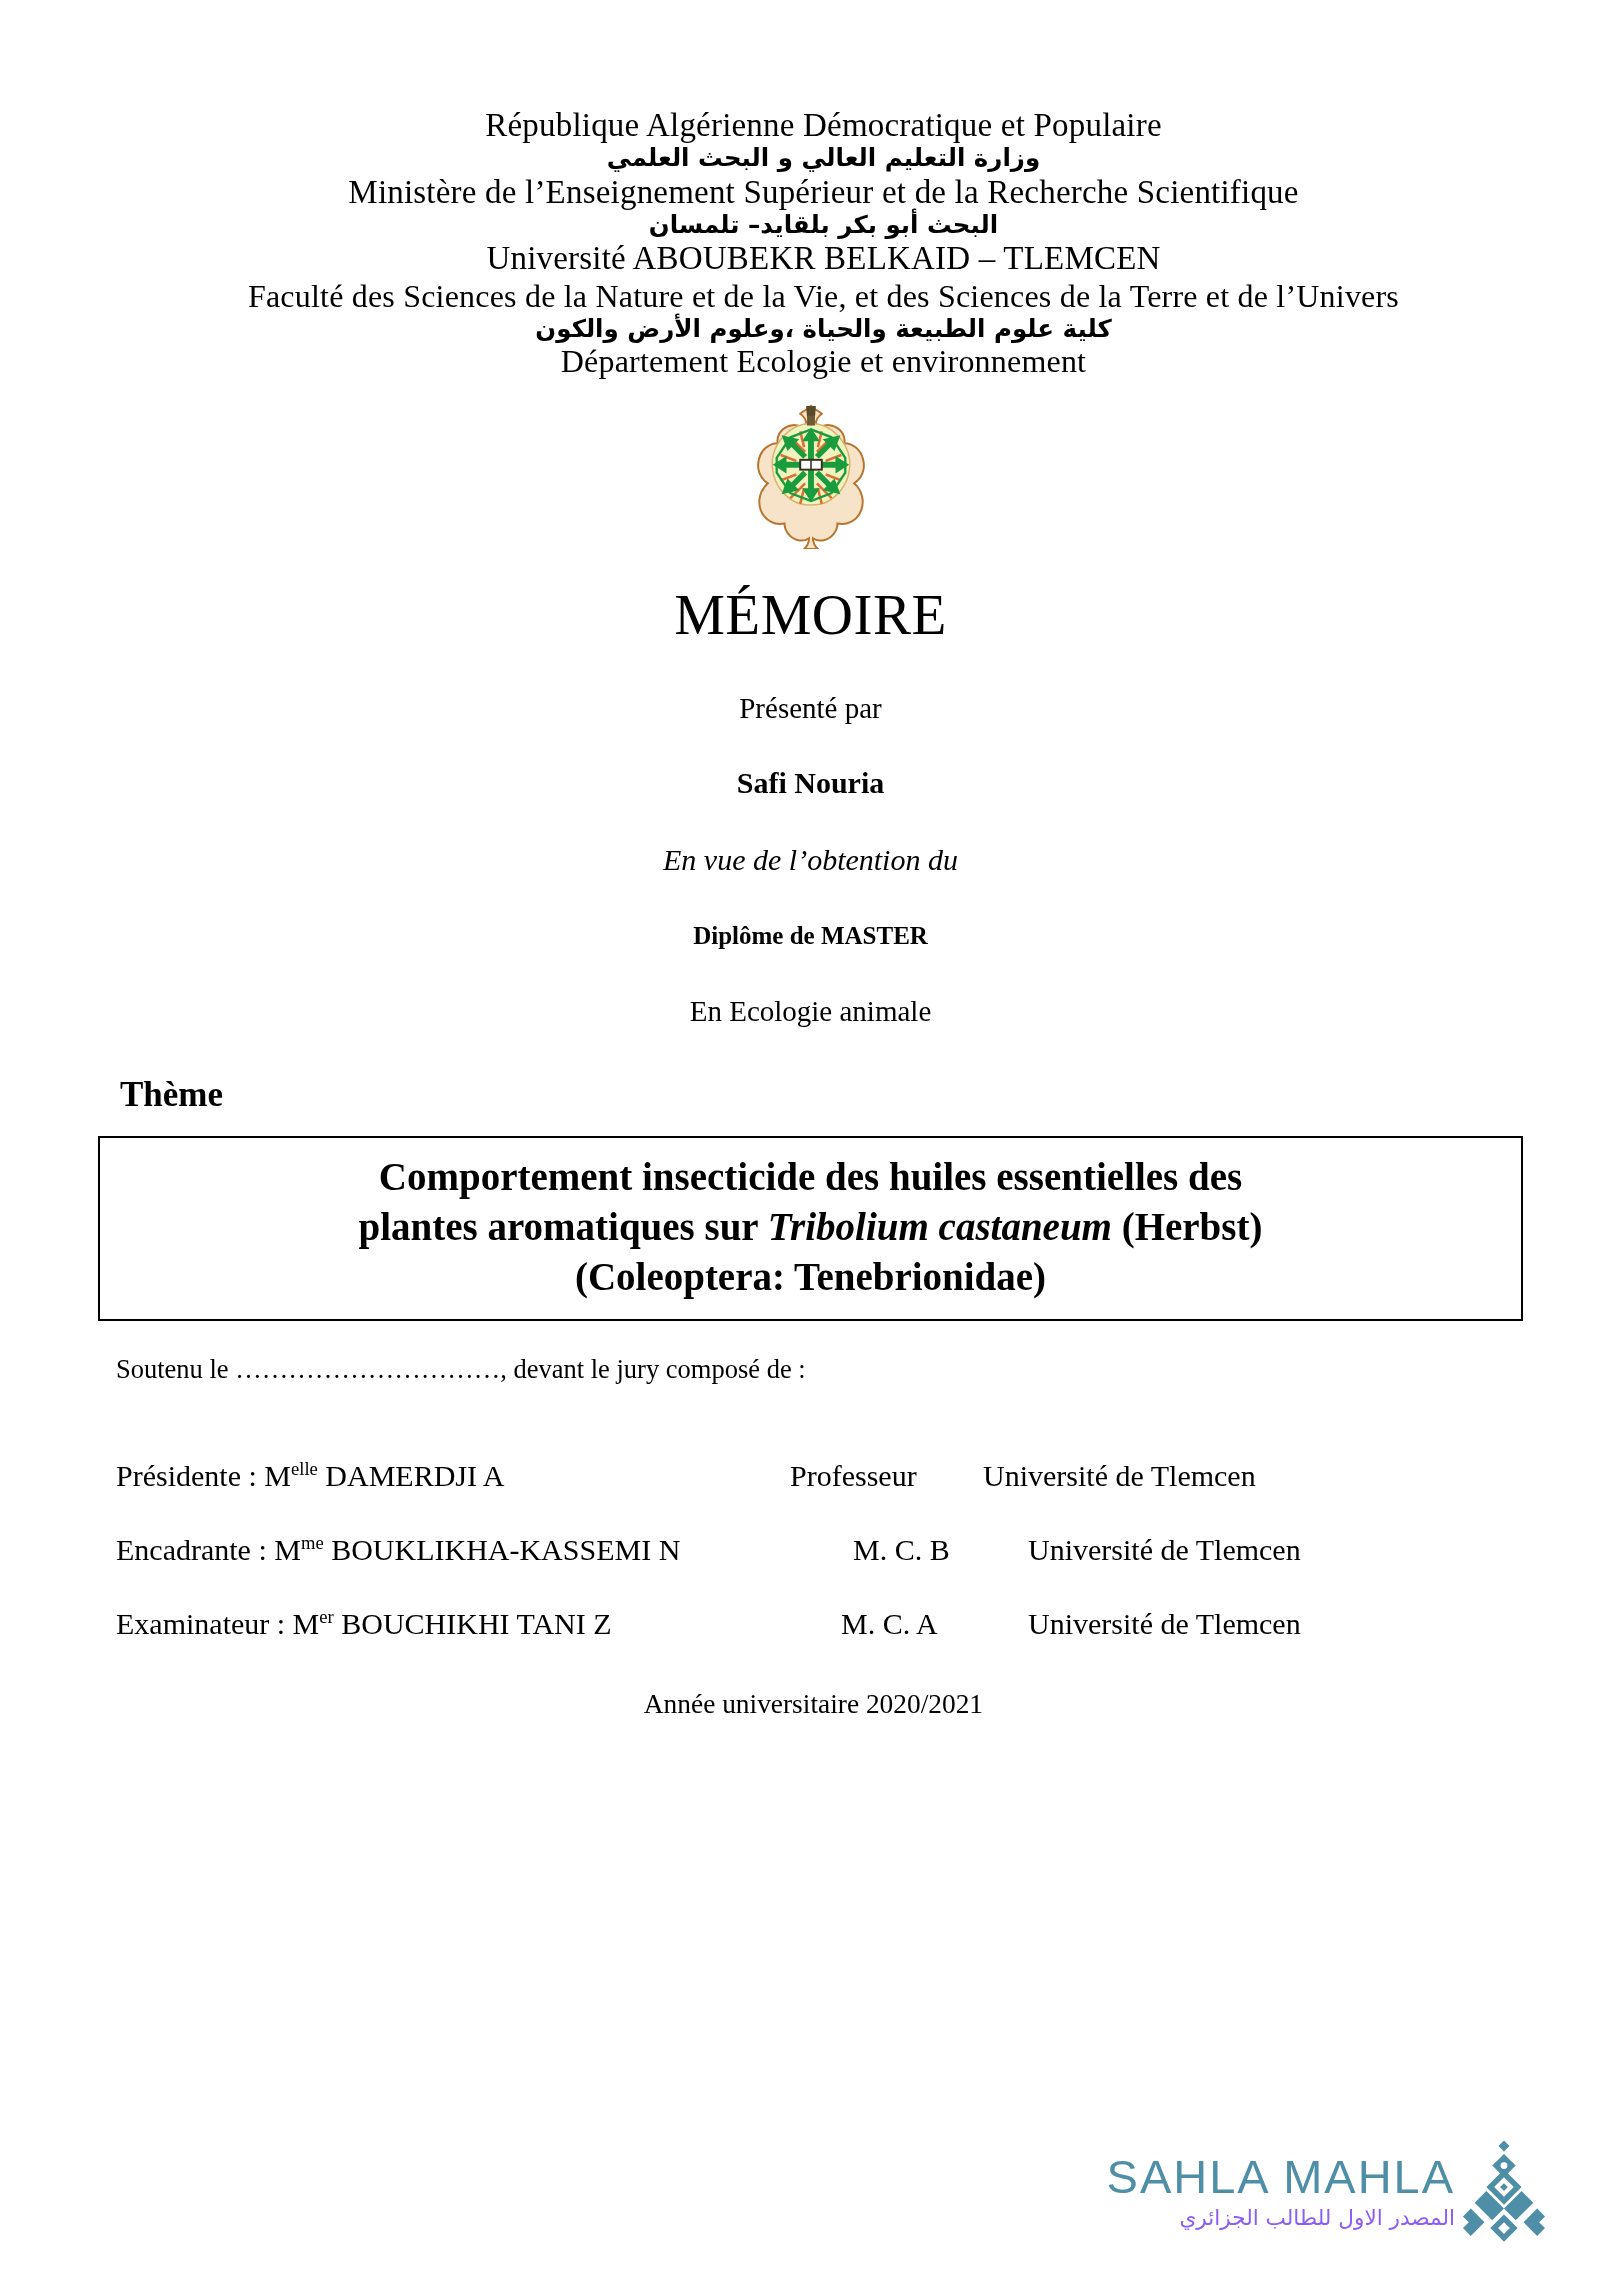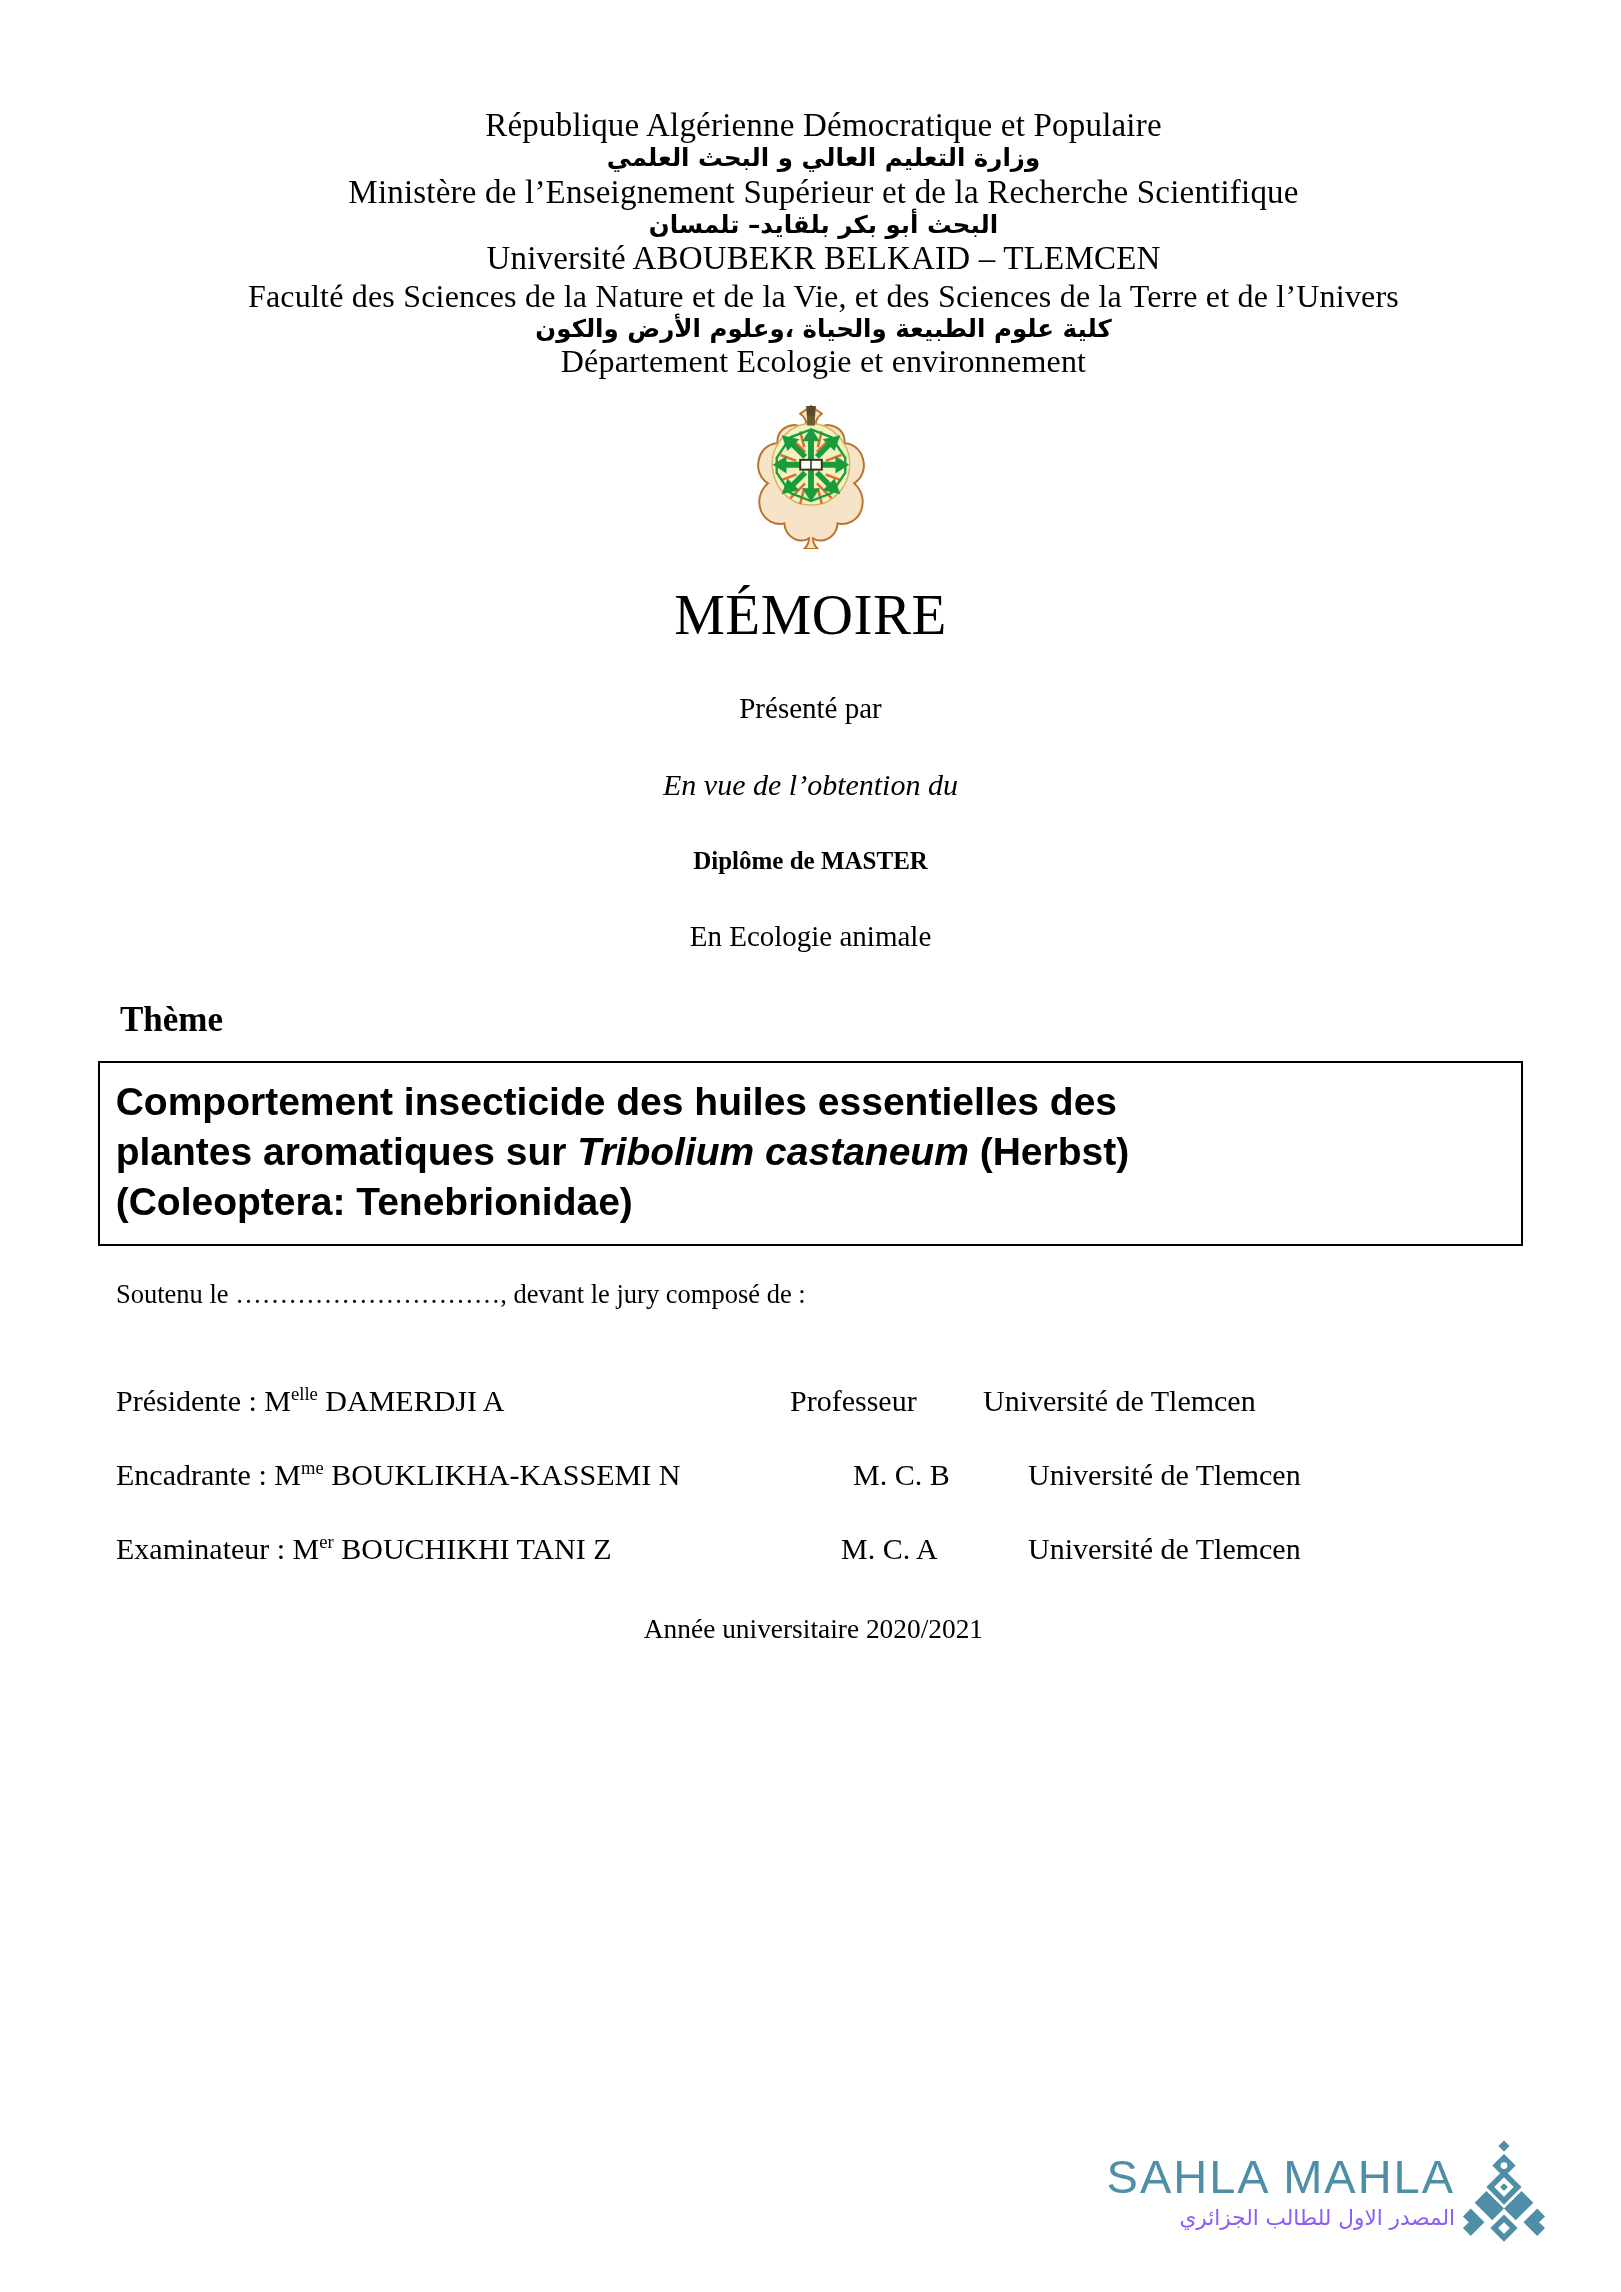--- a/index.html
+++ b/index.html
@@ -97,22 +97,22 @@
   
   .theme-label {
     font-size: 35px;
     font-weight: bold;
     margin: 47px 0 0 120px;
   }
   .title-box {
     margin: 21.6px 98px 0 98px;
     border: 2px solid #000000;
     padding: 13.7px 15.7px 17.6px 15.7px;
-    text-align: left;
-    font-family: Liberation Sans, sans-serif;
+    text-align: center;
+    font-family: Liberation Serif, serif;
     font-weight: bold;
     font-size: 39px;
     line-height: 1.28;
   }
   .title-box .sp-italic {
     font-style: italic;
   }
 
   
   .soutenu {
@@ -256,20 +256,21 @@
       <rect x="50" y="57" width="22" height="10" fill="#ffffff" stroke="#3b3020" stroke-width="2"></rect>
       <line x1="61" y1="57" x2="61" y2="67" stroke="#3b3020" stroke-width="1.6"></line>
 
       <path d="M56 2 L66 2 L65 14 L57 14 Z" fill="#5a4a2a"></path>
       <rect x="57" y="12" width="8" height="10" fill="#6b5a33"></rect>
     </svg>
   </div>
 
   <div class="memoire">MÉMOIRE</div>
   <div class="presente">Présenté par</div>
+  <div class="author">Safi Nouria</div>
   <div class="envue">En vue de l’obtention du</div>
   <div class="diplome">Diplôme de MASTER</div>
   <div class="spec">En Ecologie animale</div>
 
   <div class="theme-label">Thème</div>
 
   <div class="title-box">
     <div>Comportement insecticide des huiles essentielles des</div>
     <div><span>plantes aromatiques sur </span><span class="sp-italic">Tribolium castaneum</span><span> (Herbst)</span></div>
     <div>(Coleoptera: Tenebrionidae)</div>

